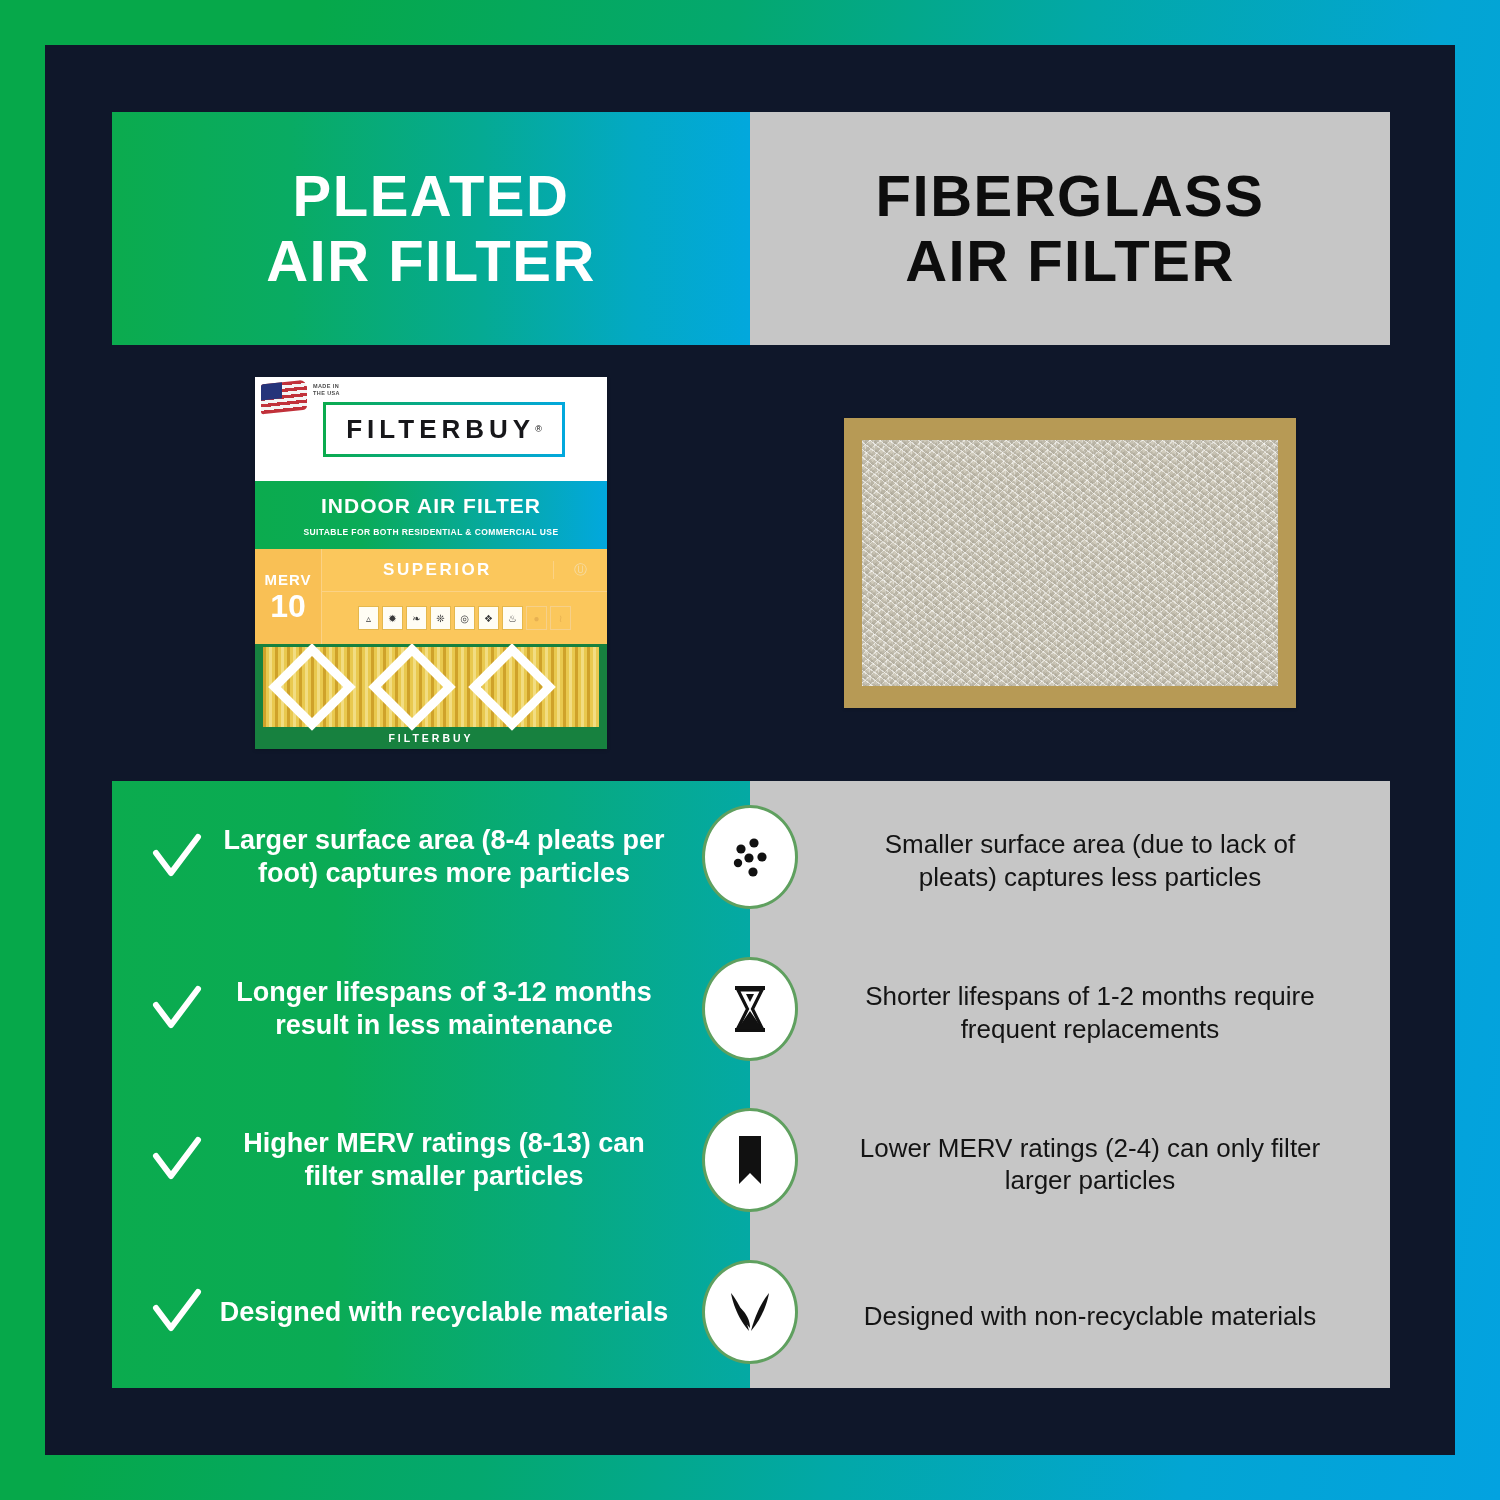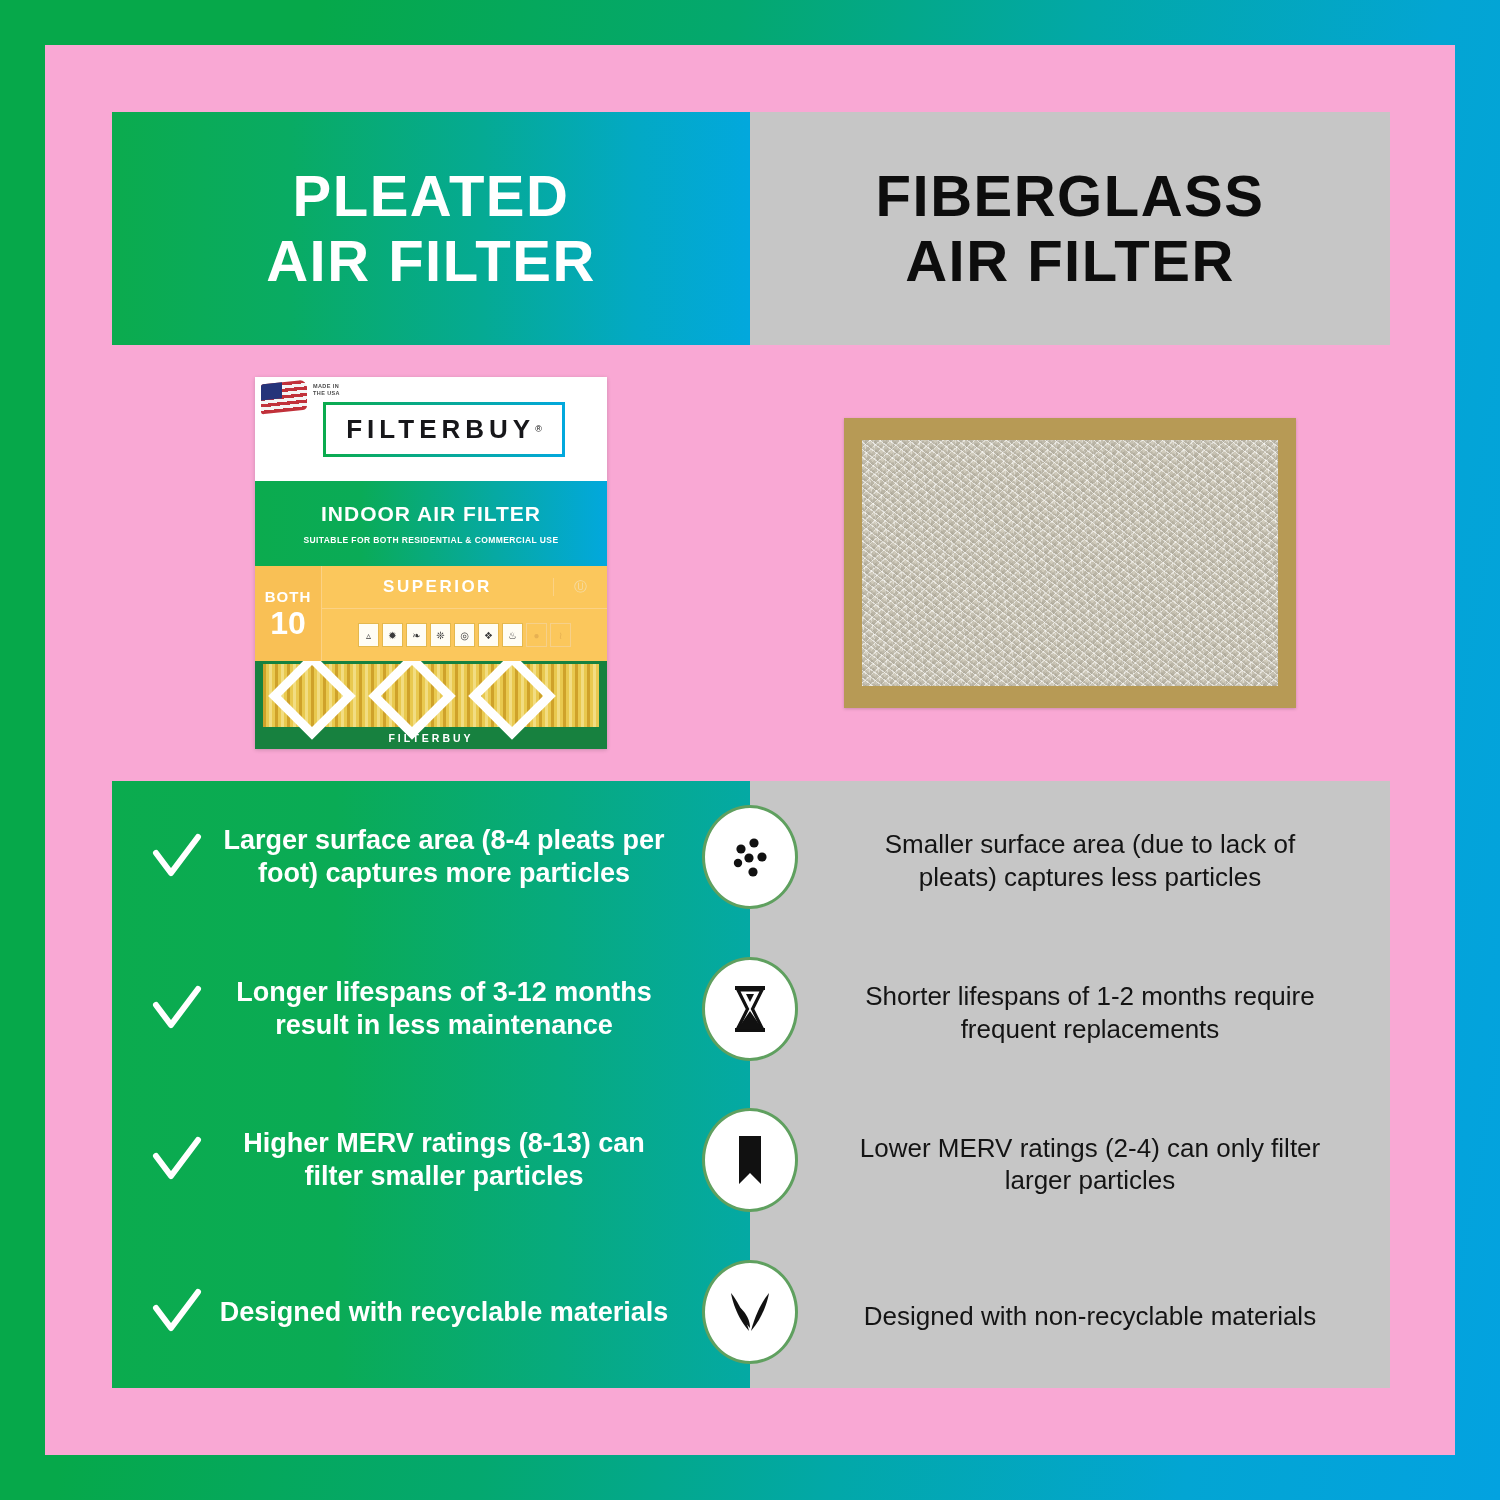--- a/index.html
+++ b/index.html
@@ -8,21 +8,21 @@
     font-family: "Liberation Sans", sans-serif;
     background: linear-gradient(100deg,#06a84a 0%, #06a84a 18%, #04a86f 42%, #02a8a8 62%, #03a5d3 82%, #03a2e0 100%);
     position: relative;
     overflow: hidden;
   }
 
   
   .card{
     position:absolute;
     left:45px; top:45px; right:45px; bottom:45px;
-    background:#f9a8d4;
+    background:#0f172a;
   }
 
   
   .header{
     position:absolute;
     left:67px; top:67px;          
     width:1278px; height:233px;   
     display:flex;
   }
   .header-left{
@@ -94,21 +94,21 @@
     border:3px solid;
     border-image:linear-gradient(90deg,#0bab4e,#02a8dd) 1;
     padding:9px 20px;
     margin-left:26px;
   }
   .brandbox span{
     font-size:26px; font-weight:bold; letter-spacing:5px; color:#17171a;
   }
   .brandbox sup{ font-size:9px; letter-spacing:0; }
   .pkg-band{
-    height:85px;
+    height:68px;
     background:linear-gradient(90deg,#0bab4e 0%,#0aab57 30%,#06a9a2 68%,#02a8dd 100%);
     display:flex; flex-direction:column; align-items:center; justify-content:center;
     color:#fff;
   }
   .pkg-band .b1{ font-size:21px; font-weight:bold; letter-spacing:1px; }
   .pkg-band .b2{ font-size:8.5px; font-weight:bold; letter-spacing:.4px; margin-top:9px; }
   .pkg-mid{
     height:95px; background:#fbc75c; display:flex;
   }
   .merv{
@@ -245,21 +245,21 @@
           </div>
         </div>
 
         <div class="pkg-band">
           <div class="b1">INDOOR AIR FILTER</div>
           <div class="b2">SUITABLE FOR BOTH RESIDENTIAL &amp; COMMERCIAL USE</div>
         </div>
 
         <div class="pkg-mid">
           <div class="merv">
-            <div class="m1">BOTH</div>
+            <div class="m1">MERV</div>
             <div class="m2">10</div>
           </div>
           <div class="mid-right">
             <div class="mid-top">
               <div class="superior">SUPERIOR</div>
               <div class="ul-mark">Ⓤ</div>
             </div>
             <div class="icon-row">
               <div class="mini">▵</div>
               <div class="mini">✹</div>

